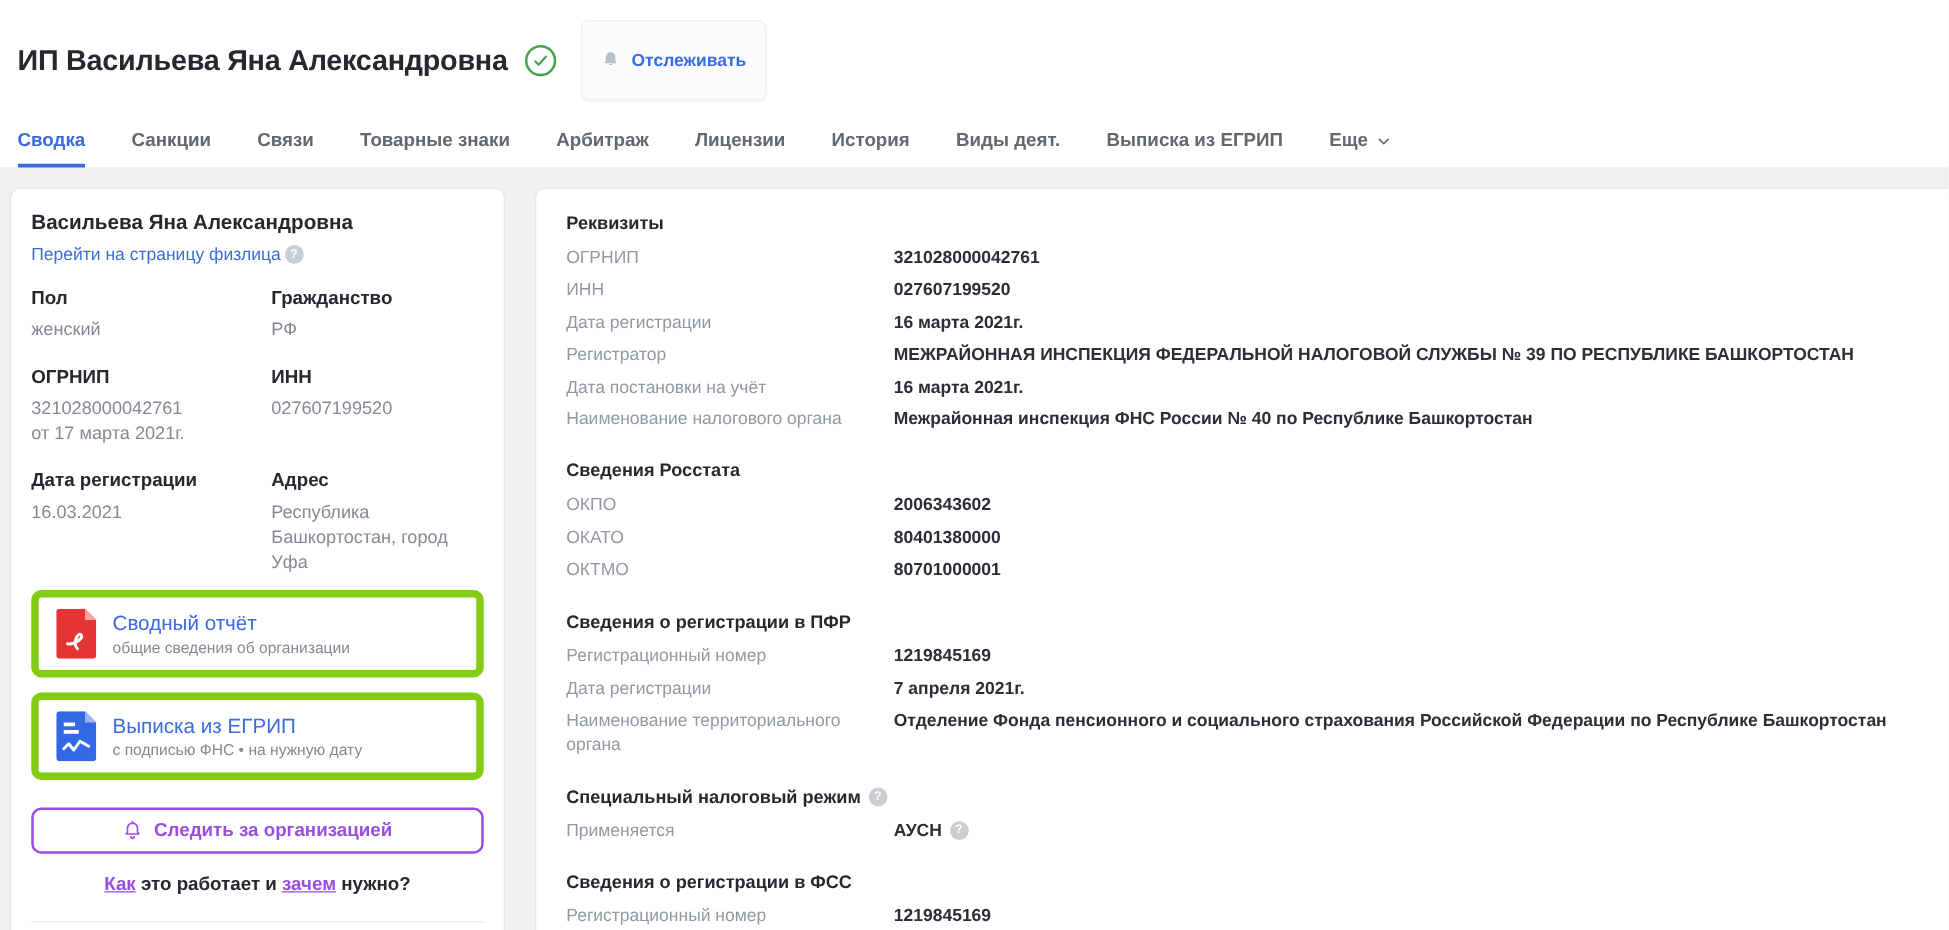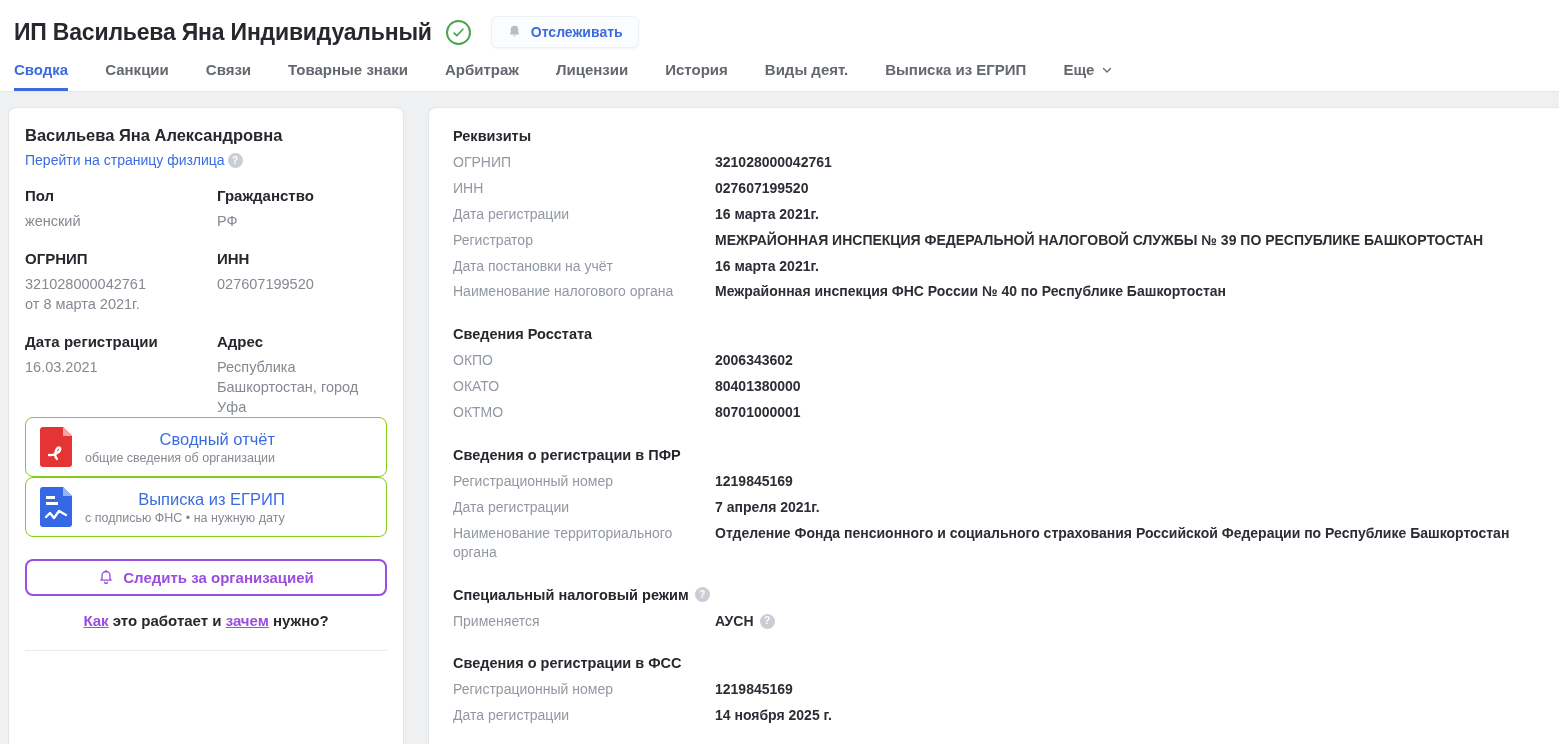--- a/index.html
+++ b/index.html
@@ -9,46 +9,46 @@
     background:#eef0f2;
     color:#26282e;
   }
   
   .header { background:#fff; border-bottom:1px solid #e4e6e9; padding:0 0 0 14px; }
   .title-row { display:flex; align-items:center; gap:14px; padding-top:16px; }
   .page-title { font-size:23px; font-weight:bold; color:#26282e; letter-spacing:-0.2px; }
   .verified { width:25px; height:25px; border:2px solid #4aa34e; border-radius:50%;
     display:flex; align-items:center; justify-content:center; flex:0 0 auto; }
   .track-btn { display:flex; align-items:center; gap:9px; background:#fbfcfd;
-    border:1px solid #eef0f3; border-radius:6px; padding:7px 15px; cursor:pointer;
+    border:1px solid #eef0f3; border-radius:6px; padding:23px 15px; cursor:pointer;
     box-shadow:0 1px 2px rgba(30,40,60,.05); margin-left:6px; }
   .track-btn span { font-size:14px; font-weight:bold; color:#3a6ce0; }
-  .tabs { display:flex; gap:37px; margin-top:13px; }
+  .tabs { display:flex; gap:37px; margin-top:24px; }
   .tab { font-size:15px; font-weight:600; color:#63676e; padding-bottom:13px;
     cursor:pointer; display:flex; align-items:center; gap:7px; }
   .tab.active { color:#3a6ce0; box-shadow:inset 0 -3px 0 #3a6ce0; }
   
   .main { display:flex; align-items:flex-start; gap:24px; padding:15px 0 0 8px; }
   .card { background:#fff; border:1px solid #e3e5e9; border-radius:8px; }
   .sidebar { width:396px; flex:0 0 396px; padding:18px 16px 16px; min-height:660px; }
   .content { flex:1; border-right:none; border-radius:8px 0 0 8px;
     padding:20px 24px; min-height:660px; }
   
   .person-name { font-size:16.5px; font-weight:bold; margin-bottom:7px; }
   .link { color:#3a6ce0; text-decoration:none; font-size:14px; cursor:pointer; }
   .link-row { display:flex; align-items:center; gap:3px; }
   .help { width:15px; height:15px; border-radius:50%; background:#c9cdd4; color:#fff;
     font-size:10px; font-weight:bold; display:inline-flex; align-items:center;
     justify-content:center; cursor:pointer; flex:0 0 auto; }
   .pair { display:grid; grid-template-columns:192px 1fr; margin-top:19px; }
   .plabel { font-size:15px; font-weight:bold; color:#26282e; margin-bottom:7px; }
   .pval { font-size:14.5px; color:#848992; line-height:1.38; }
   .contacts { margin-top:22px; }
-  .report-card { display:flex; align-items:center; gap:13px; border:1px solid #84cc16;
-    border-radius:8px; padding:9px 14px; cursor:pointer;text-align:right; }
+  .report-card { display:flex; align-items:center; gap:13px; border:6px solid #84cc16;
+    border-radius:8px; padding:9px 14px; margin-top:12px; cursor:pointer; }
   .report-card:first-of-type { margin-top:20px; }
   .report-title { font-size:16.5px; color:#3a6ce0; font-weight:500; margin-bottom:2px; }
   .report-sub { font-size:12.5px; color:#848992; }
   .follow-btn { margin-top:22px; width:100%; background:#fff; border:2px solid #9b4de0;
     border-radius:8px; color:#9b4de0; font-weight:bold; font-size:15px; padding:8px 0;
     display:flex; align-items:center; justify-content:center; gap:9px; cursor:pointer;
     font-family:inherit; }
   .how-line { text-align:center; margin-top:16px; font-size:15px; font-weight:bold; color:#26282e; }
   .how-line .plink { color:#9b4de0; text-decoration:underline; cursor:pointer; font-weight:bold; }
   .sep { border:none; border-top:1px solid #e8eaed; margin:21px 0 18px; }
@@ -61,21 +61,21 @@
     color:#9298a2; line-height:1.35; }
   .dvalue { font-size:14px; font-weight:bold; color:#2c2e35; line-height:1.35;
     display:flex; align-items:center; gap:6px; }
   svg { display:block; }
 </style>
 </head>
 <body>
 
 <div class="header">
   <div class="title-row">
-    <div class="page-title">ИП Васильева Яна Индивидуальный</div>
+    <div class="page-title">ИП Васильева Яна Александровна</div>
     <div class="verified">
       <svg width="13" height="13" viewBox="0 0 24 24">
           <path d="M4 13l5 5 11-12" stroke="#4aa34e" stroke-width="3.2" fill="none" stroke-linecap="round" stroke-linejoin="round"></path>
         </svg>
     </div>
     <div class="track-btn">
       <svg width="15" height="16" viewBox="0 0 24 24">
           <path fill="#b9bdc6" d="M12 2a6 6 0 0 0-6 6v4.6L4.2 16h15.6L18 12.6V8a6 6 0 0 0-6-6zm-2.3 15a2.4 2.4 0 0 0 4.6 0z"></path>
         </svg>
       <span>Отслеживать</span>
@@ -135,21 +135,21 @@
       <div>
         <div class="plabel">Гражданство</div>
         <div class="pval">РФ</div>
       </div>
     </div>
 
     <div class="pair">
       <div>
         <div class="plabel">ОГРНИП</div>
         <div class="pval">321028000042761</div>
-        <div class="pval">от 8 марта 2021г.</div>
+        <div class="pval">от 17 марта 2021г.</div>
       </div>
       <div>
         <div class="plabel">ИНН</div>
         <div class="pval">027607199520</div>
       </div>
     </div>
 
     <div class="pair">
       <div>
         <div class="plabel">Дата регистрации</div>

